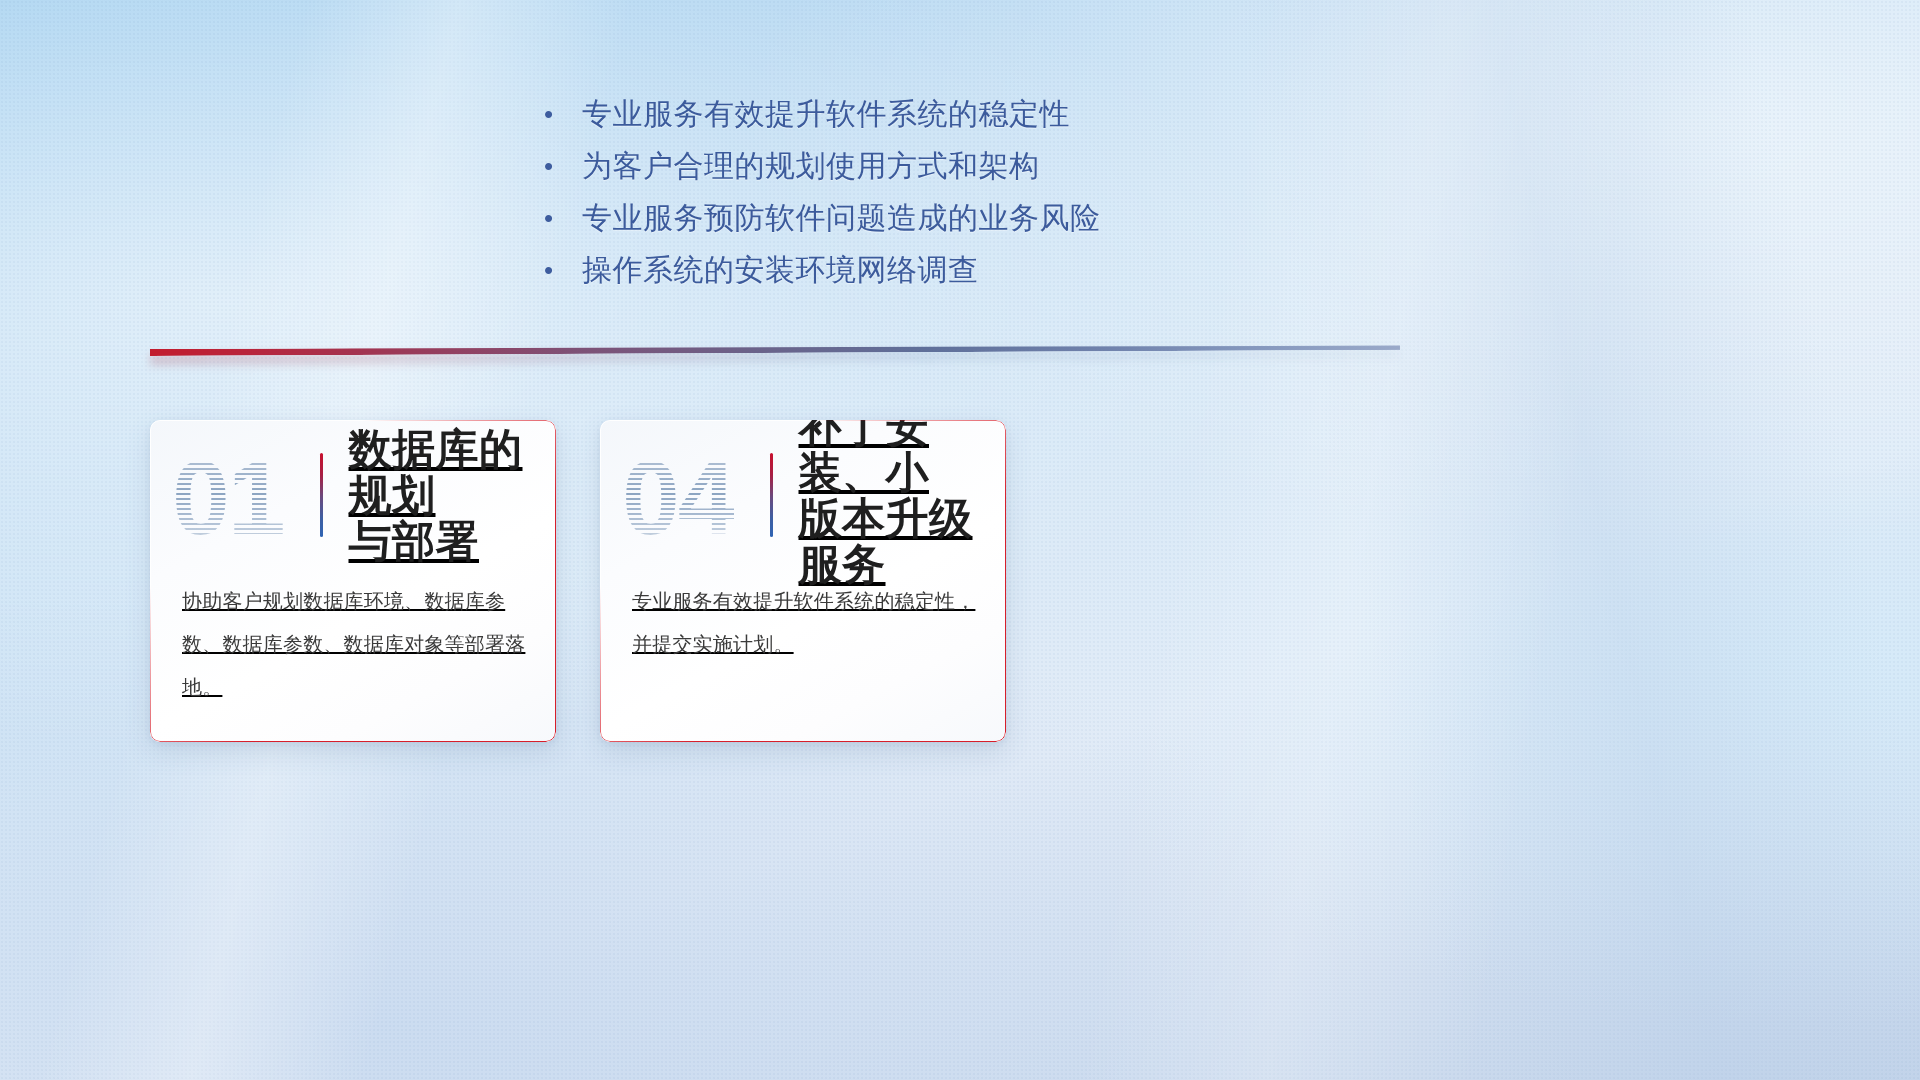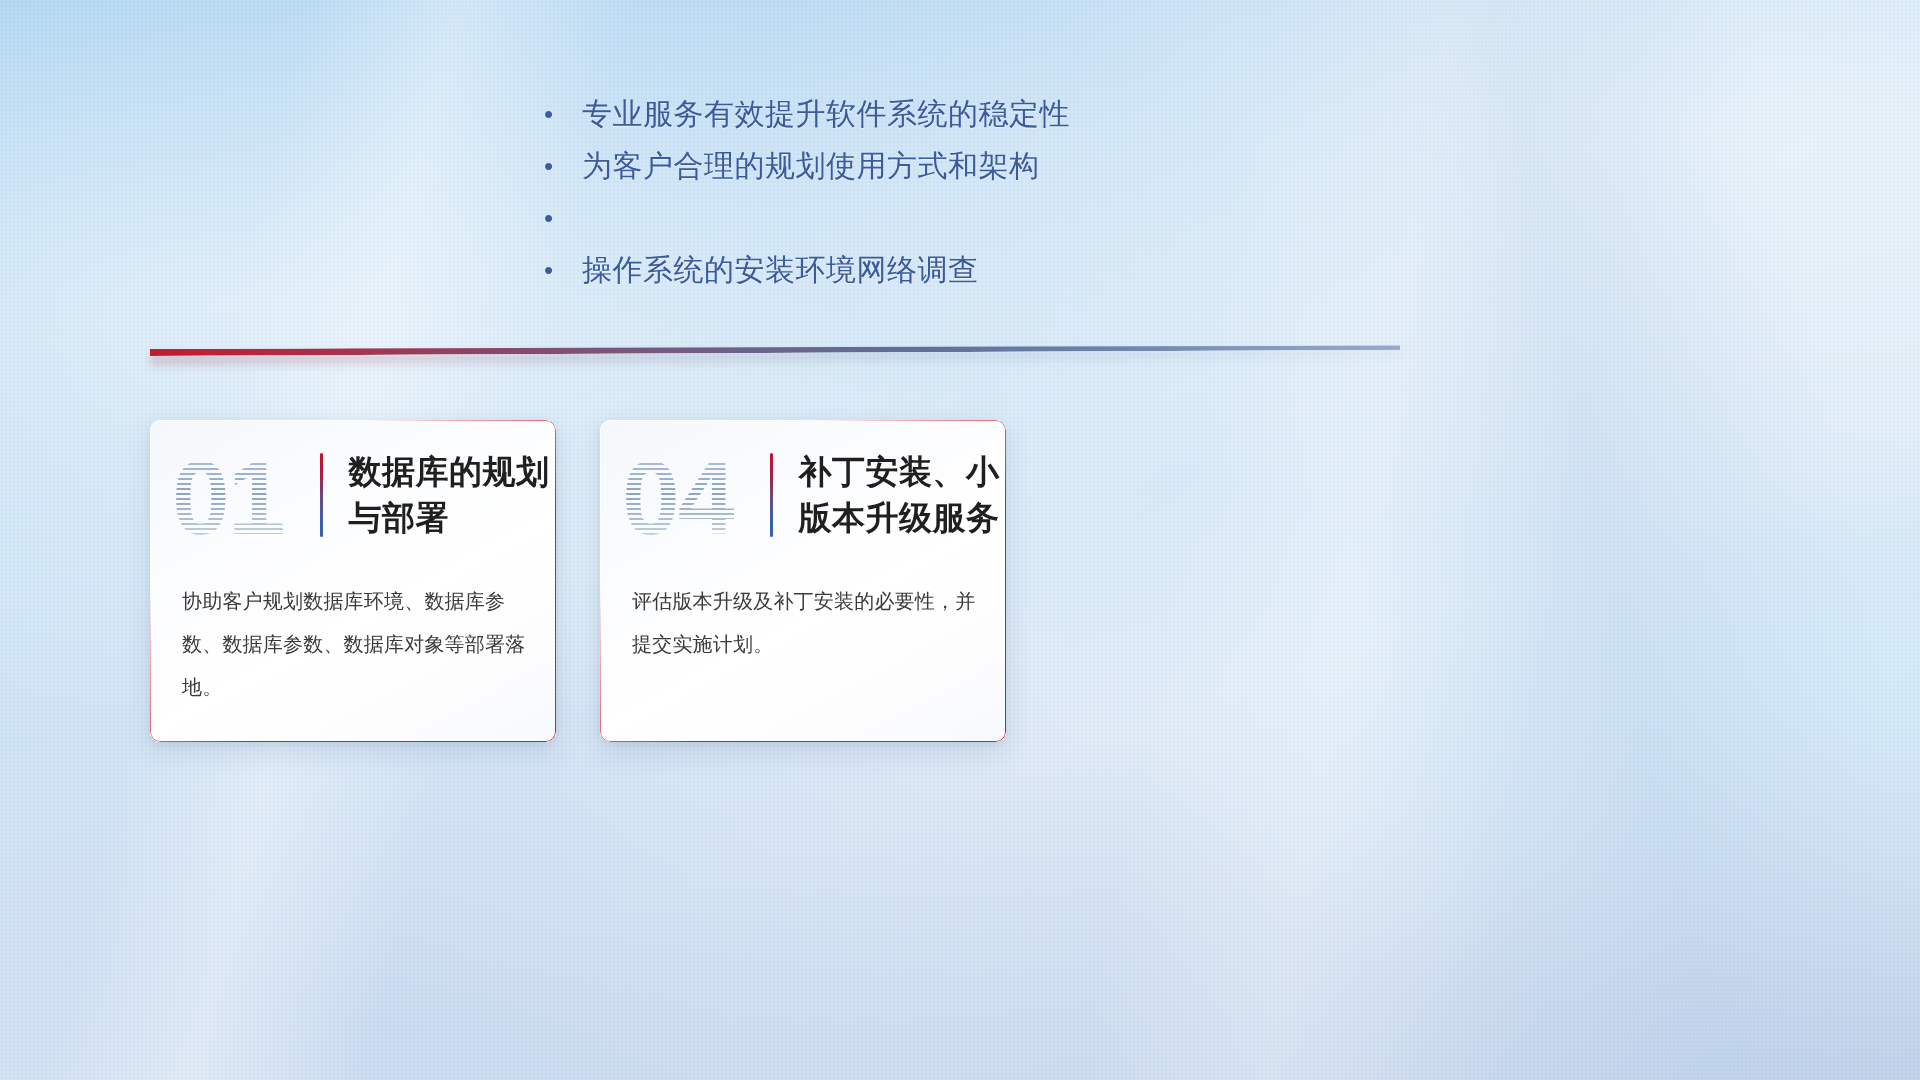--- a/index.html
+++ b/index.html
@@ -122,20 +122,21 @@
   }
 
   
   #cards {
     position: absolute;
     left: 150px;
     top: 420px;
     width: 1470px;
     display: flex;
     gap: 44px;
+    text-decoration: underline;
   }
   .card {
     position: relative;
     width: 406px;
     height: 322px;
     border-radius: 10px;
     box-sizing: border-box;
     background: linear-gradient(152deg, #f4f7fb 0%, #fbfcfe 30%, #ffffff 58%, #fdfdfe 78%, #f7f9fc 100%);
     box-shadow:
       0 10px 26px rgba(80,110,150,0.16),
@@ -211,21 +212,21 @@
     width: 2.5px;
     flex: 0 0 2.5px;
     height: 84px;
     margin: 0 26px 0 0;
     border-radius: 2px;
     background: linear-gradient(180deg, #c8102e 0%, #a81f44 26%, #6b4a7e 52%, #3e5fa3 78%, #2f64b4 100%);
   }
 
   .card-title {
     flex: 1 1 auto;
-    font-size: 33px;
+    font-size: 43px;
     line-height: 46px;
     font-weight: 600;
     color: #1f1f1f;
     letter-spacing: 0.5px;
     white-space: pre-line;
   }
 
   .card-body {
     padding: 10px 30px 0 32px;
     font-size: 20px;
@@ -249,20 +250,21 @@
       <span class="bullet-text">专业服务有效提升软件系统的稳定性</span>
     </div>
 
     <div class="bullet-row">
       <span class="bullet-dot">•</span>
       <span class="bullet-text">为客户合理的规划使用方式和架构</span>
     </div>
 
     <div class="bullet-row">
       <span class="bullet-dot">•</span>
+      <span class="bullet-text">专业服务预防软件问题造成的业务风险</span>
     </div>
 
     <div class="bullet-row">
       <span class="bullet-dot">•</span>
       <span class="bullet-text">操作系统的安装环境网络调查</span>
     </div>
 
   </div>
 
   <div id="divider-wrap">
@@ -287,18 +289,18 @@
 
     <div class="card">
       <div class="card-head">
         <div class="card-number">
           <span class="num-inner">04</span>
         </div>
         <div class="card-rule"></div>
         <div class="card-title">补丁安装、小
 版本升级服务</div>
       </div>
-      <div class="card-body">评估版本升级及补丁安装的必要性，并提交实施计划。</div>
+      <div class="card-body">专业服务有效提升软件系统的稳定性，并提交实施计划。</div>
     </div>
 
   </div>
 
 </div>
 
 </body></html>

